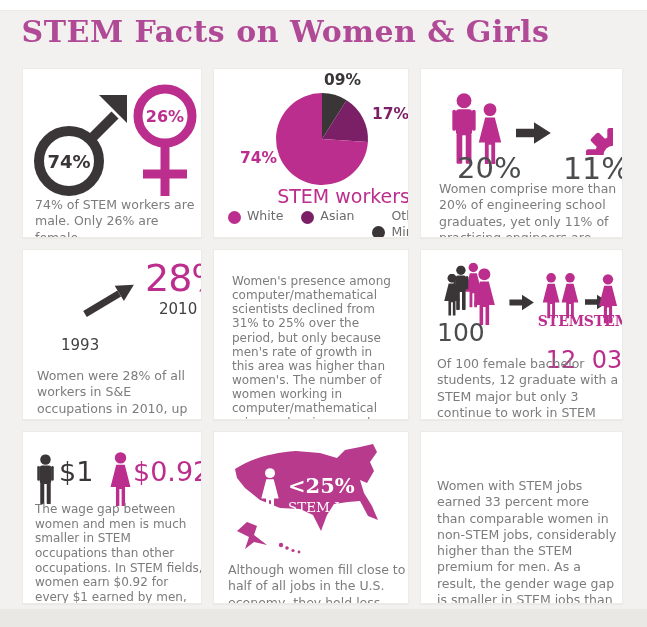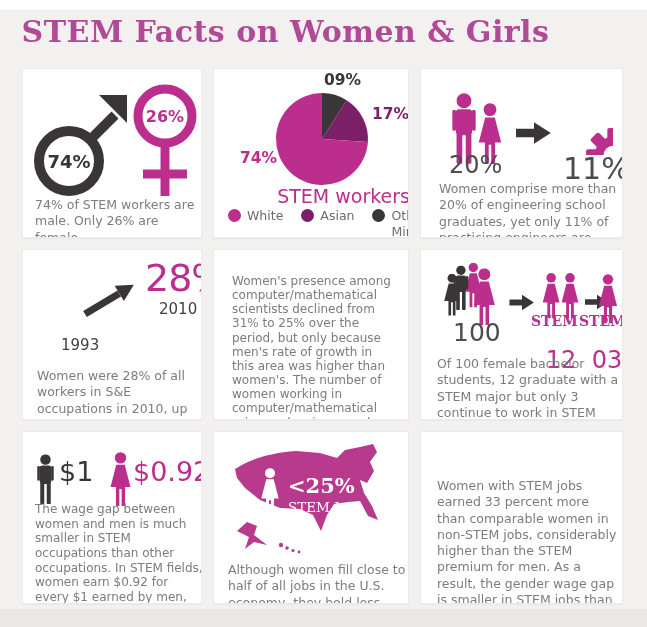--- a/index.html
+++ b/index.html
@@ -26,24 +26,24 @@
   }
   .abs{position:absolute;}
   .caption{color:#7c7c7c;font-size:12.5px;line-height:1.3;}
   .bignum{color:#4b4c4e;}
   .magenta{color:#bc2e8d;}
   .darktxt{color:#3a3637;}
   .yr{color:#404040;font-size:15px;}
   .stat-xl{font-size:38px;letter-spacing:-1px;}
   .pie-title{font-size:19px;color:#bc2e8d;text-align:right;}
   .legend{display:flex;gap:18px;align-items:flex-start;}
-  .legend-item{display:flex;gap:6px;align-items:flex-start;}
+  .legend-item{display:flex;gap:6px;align-items:flex-end;}
   .legend-dot{width:13px;height:13px;border-radius:50%;flex:none;margin-top:1px;}
   .legend-label{font-size:12.5px;color:#6b6b6b;line-height:1.25;max-width:58px;}
-  .stemlbl{font-family:"DejaVu Serif","Liberation Serif",serif;font-weight:bold;font-size:14px;color:#bc2e8d;line-height:1;}
+  .stemlbl{font-family:"DejaVu Serif","Liberation Serif",serif;font-weight:bold;font-size:14px;color:#bc2e8d;text-align:center;line-height:1;}
   .stemnum{font-size:24px;color:#bc2e8d;text-align:center;line-height:1.05;margin-top:20px;}
   svg text{font-family:"DejaVu Sans","Liberation Sans",sans-serif;}
   svg .serif{font-family:"DejaVu Serif","Liberation Serif",serif;}
 </style>
 </head>
 <body>
 
 <svg width="0" height="0" style="position:absolute" aria-hidden="true">
   <defs>
     <symbol id="sym-woman" viewBox="0 0 24 58">
@@ -129,21 +129,21 @@
     <svg class="abs" style="left:28px;top:22px" width="58" height="76" viewBox="0 0 58 76">
       <use href="#sym-man" width="30" height="72" x="0" y="2" fill="#bc2e8d"></use>
       <use href="#sym-woman" width="26" height="62" x="28" y="12" fill="#bc2e8d"></use>
     </svg>
     <svg class="abs" style="left:94px;top:52px" width="38" height="24" viewBox="0 0 30 20">
       <use href="#sym-arrow" fill="#3a3637"></use>
     </svg>
     <svg class="abs" style="left:136px;top:30px" width="56" height="56" viewBox="-27 -27 54 54">
       <use href="#sym-gear" fill="#bc2e8d"></use>
     </svg>
-    <div class="abs bignum" style="left:28px;top:82px;font-size:24px">20%</div>
+    <div class="abs bignum" style="left:36px;top:82px;font-size:29px">20%</div>
     <div class="abs bignum" style="left:142px;top:82px;font-size:30px">11%</div>
     <div class="abs caption" style="left:18px;top:112px;width:182px">Women comprise more than 20% of engineering school graduates, yet only 11% of practicing engineers are women</div>
   </div>
 
   <div class="card">
     <div class="abs yr" style="left:38px;top:86px">1993</div>
     <div class="abs magenta stat-xl" style="left:122px;top:6px">28%</div>
     <div class="abs yr" style="left:136px;top:50px">2010</div>
     <svg class="abs" style="left:58px;top:16px" width="80" height="56" viewBox="0 0 80 56">
       <g transform="translate(4,48) rotate(-31)" fill="#3a3637">
@@ -158,21 +158,21 @@
     <div class="abs caption" style="left:18px;top:24px;width:164px;font-size:12px;line-height:1.18">Women's presence among computer/mathematical scientists declined from 31% to 25% over the period, but only because men's rate of growth in this area was higher than women's. The number of women working in computer/mathematical sciences has increased more than in any other broad occupational area.</div>
   </div>
 
   <div class="card">
     <svg class="abs" style="left:22px;top:12px" width="62" height="66" viewBox="0 0 90 94">
       <use href="#sym-woman" width="28" height="66" x="30" y="0" fill="#bc2e8d"></use>
       <use href="#sym-man" width="28" height="66" x="12" y="4" fill="#3a3637"></use>
       <use href="#sym-woman" width="26" height="62" x="0" y="16" fill="#3a3637"></use>
       <use href="#sym-woman" width="36" height="84" x="42" y="8" fill="#bc2e8d"></use>
     </svg>
-    <div class="abs bignum" style="left:32px;top:68px;font-size:25px">100</div>
+    <div class="abs bignum" style="left:16px;top:68px;font-size:25px">100</div>
     <svg class="abs" style="left:88px;top:44px" width="26" height="17" viewBox="0 0 30 20">
       <use href="#sym-arrow" fill="#3a3637"></use>
     </svg>
     <svg class="abs" style="left:120px;top:22px" width="40" height="48" viewBox="0 0 46 56">
       <use href="#sym-woman" width="23" height="54" x="0" y="1" fill="#bc2e8d"></use>
       <use href="#sym-woman" width="23" height="54" x="22" y="1" fill="#bc2e8d"></use>
     </svg>
     <div class="abs stemlbl" style="left:110px;top:64px;width:60px">STEM</div>
     <div class="abs stemnum" style="left:110px;top:78px;width:60px">12</div>
     <svg class="abs" style="left:164px;top:44px" width="24" height="16" viewBox="0 0 30 20">

